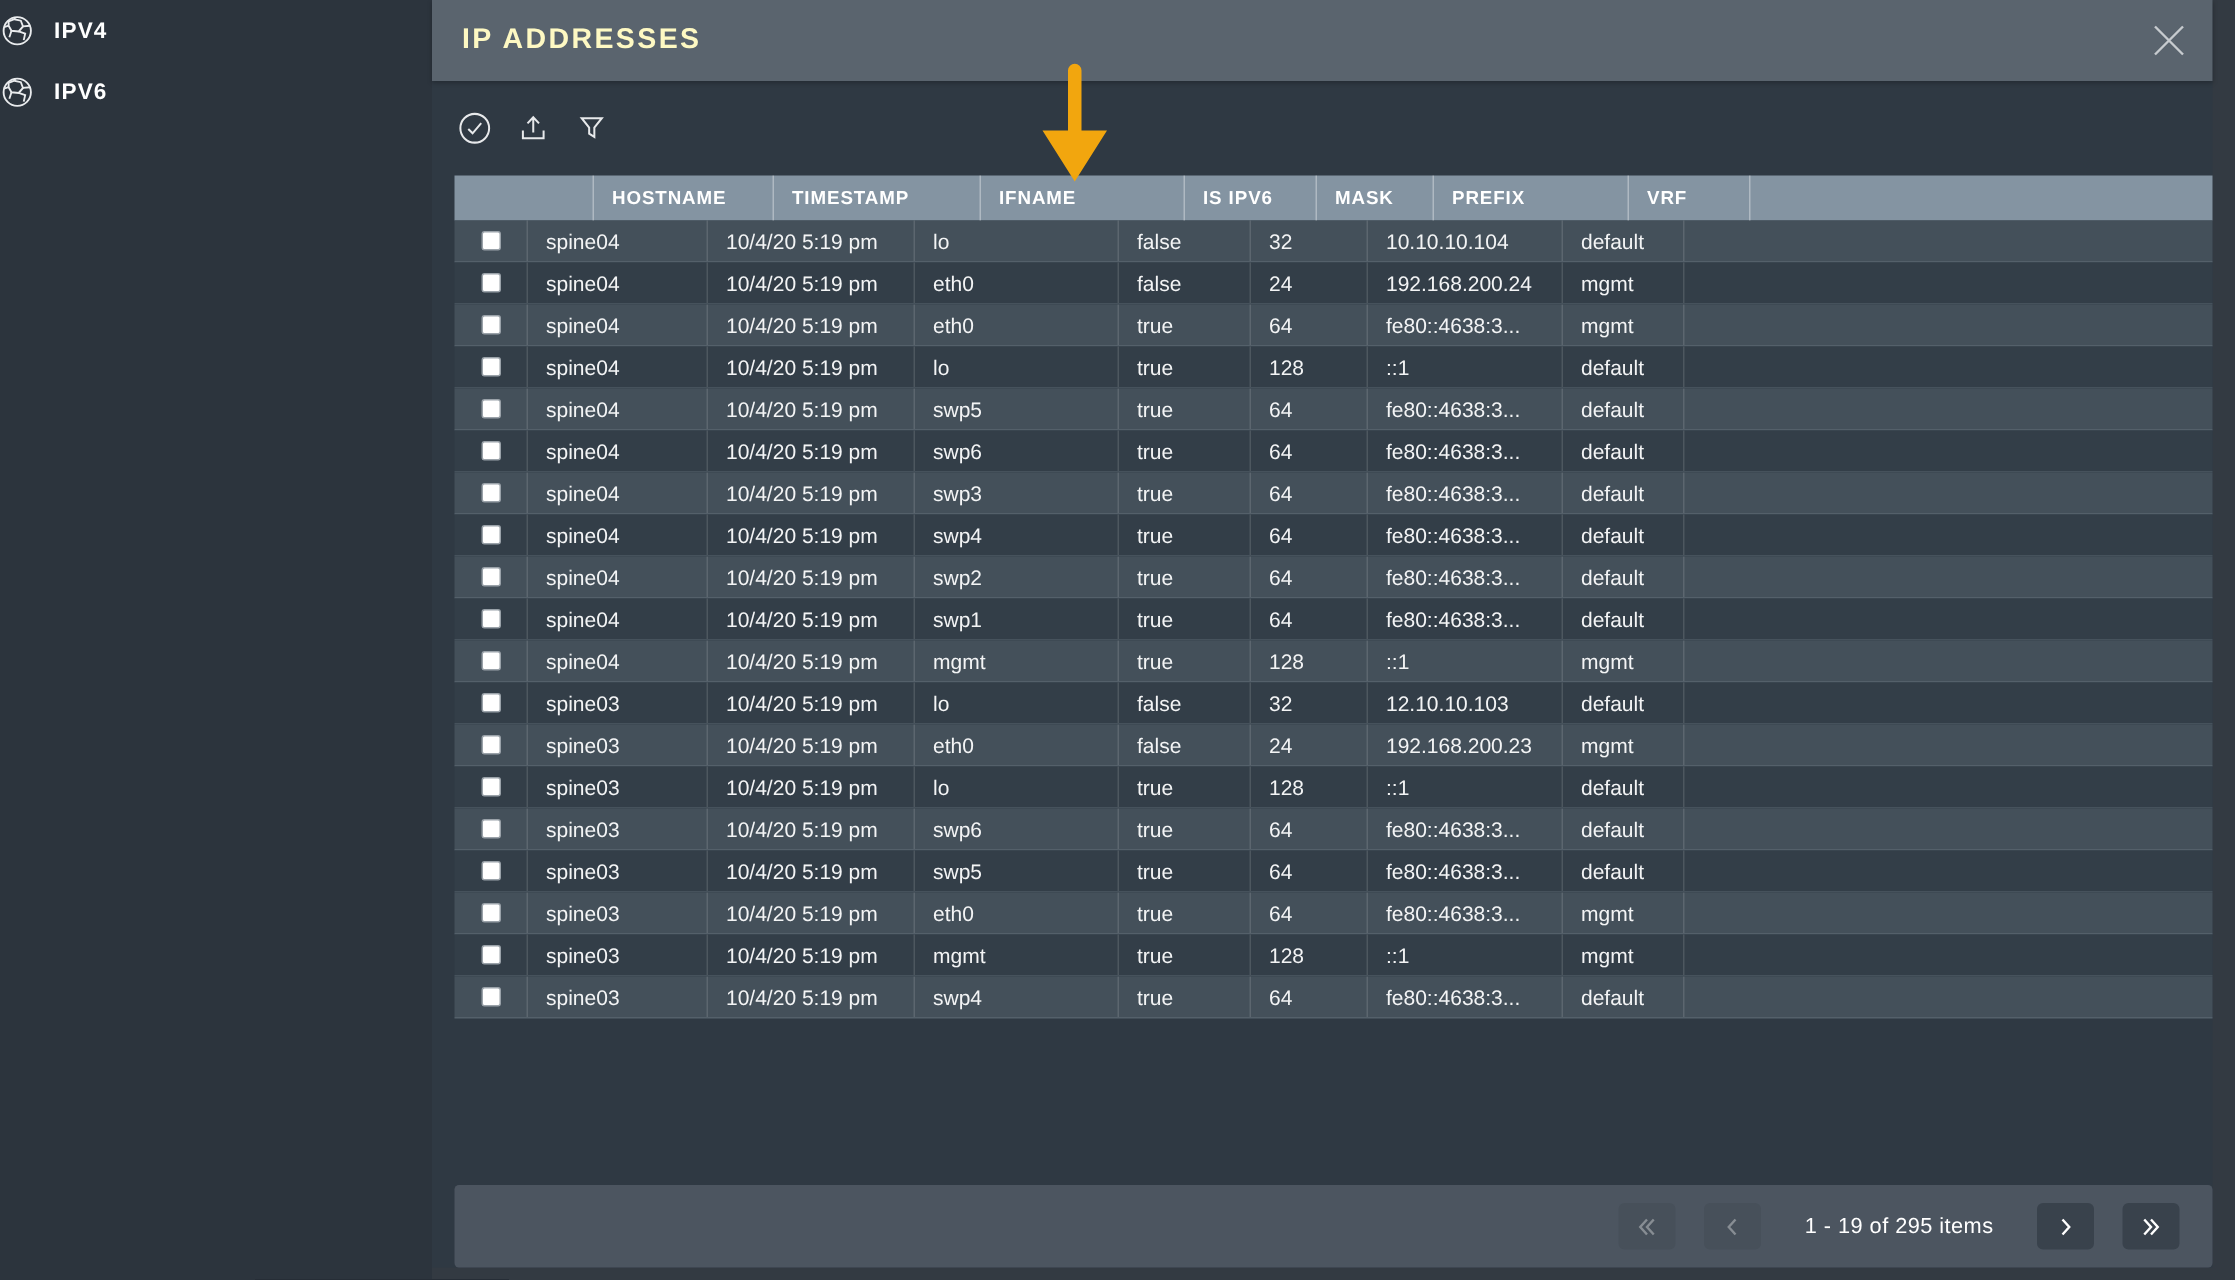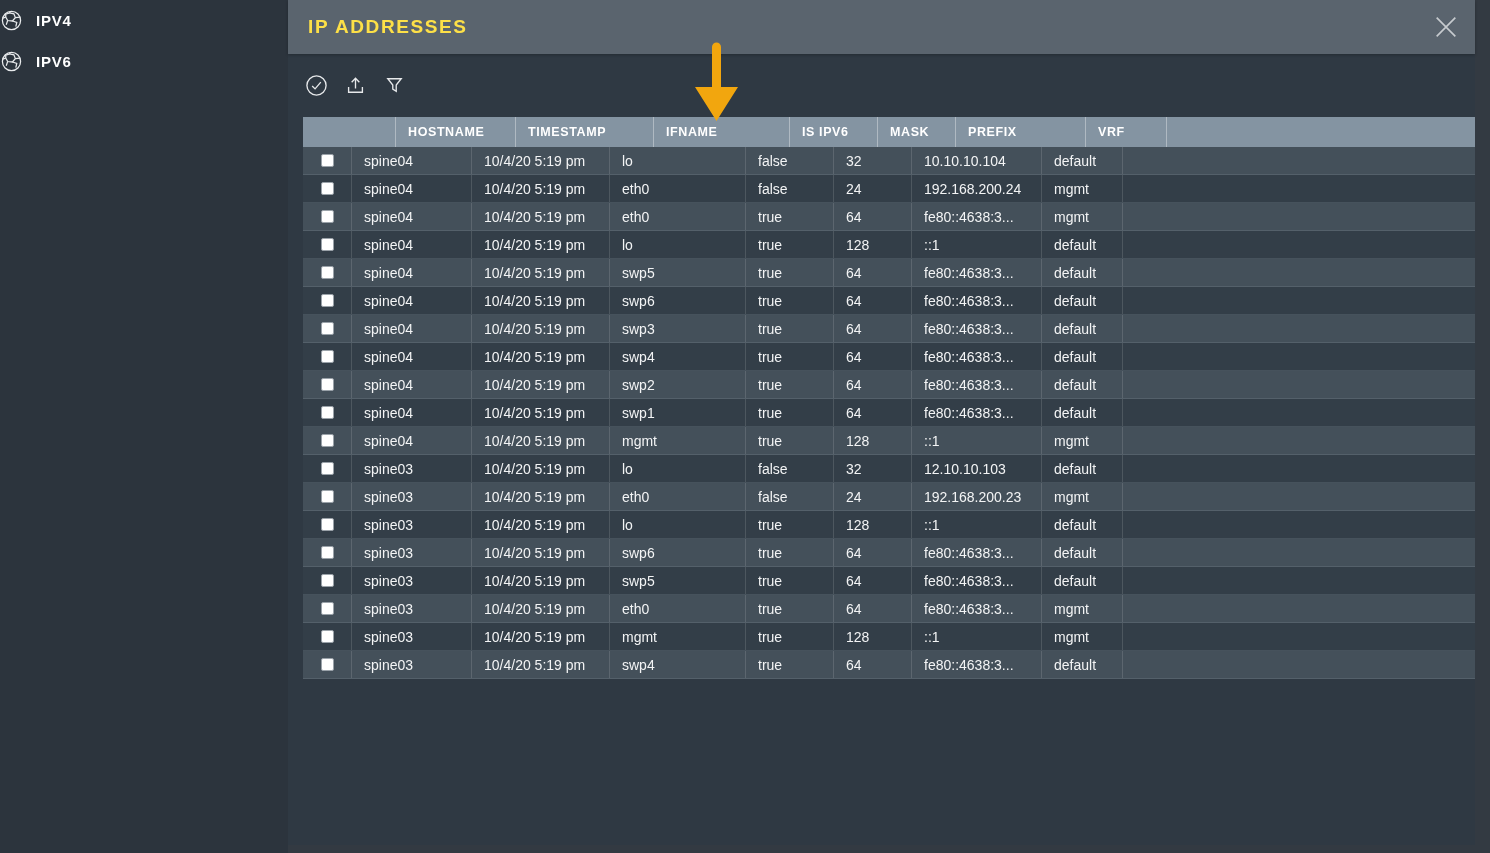--- a/index.html
+++ b/index.html
@@ -20,21 +20,21 @@
   .side-item.selected { background:#3B4751; border-left:5px solid #7FD9D1; padding-left:10px; }
   .globe { width:23px; height:23px; flex:0 0 auto; stroke:#e9ebed; fill:none; stroke-width:1.3; }
 
   
   .panel { position:absolute; left:288px; top:0; width:1187px; height:845px; background:#2F3943; }
   .panel-header {
     position:absolute; left:0; top:0; right:0; height:54px; background:#5A646E;
     display:flex; align-items:center; padding-left:20px;
     box-shadow:0 1px 3px rgba(0,0,0,.25);
   }
-  .panel-title { color:#fde047; font-size:19px; font-weight:bold; letter-spacing:1.6px; }
+  .panel-title { color:#fef9c3; font-size:19px; font-weight:bold; letter-spacing:1.6px; }
   .close-btn {
     position:absolute; right:12px; top:10px; width:34px; height:34px;
     display:flex; align-items:center; justify-content:center; cursor:pointer;
   }
   .close-btn svg { width:28px; height:28px; stroke:#c7cbcf; stroke-width:1.4; }
 
   
   .toolbar { position:absolute; left:15px; top:54px; height:62px; display:flex; align-items:center; gap:13px; }
   .tool-btn { width:26px; height:26px; display:flex; align-items:center; justify-content:center; cursor:pointer; }
   .tool-btn svg { width:23px; height:23px; stroke:#e7e9eb; fill:none; stroke-width:1.4; }
@@ -390,19 +390,42 @@
             <div class="cell">swp4</div>
             <div class="cell">true</div>
             <div class="cell">64</div>
             <div class="cell">fe80::4638:3...</div>
             <div class="cell">default</div>
             <div class="cell"></div>
           </div>
         </div>
     </div>
 
+    <div class="pagination">
+      <div class="pg-btn disabled">
+        <svg viewBox="0 0 16 16">
+          <path d="M8 3 L3.5 8 L8 13 M12.5 3 L8 8 L12.5 13"></path>
+        </svg>
+      </div>
+      <div class="pg-btn disabled">
+        <svg viewBox="0 0 16 16">
+          <path d="M10 3 L5.5 8 L10 13"></path>
+        </svg>
+      </div>
+      <span class="pg-label">1 - 19 of 295 items</span>
+      <div class="pg-btn enabled">
+        <svg viewBox="0 0 16 16">
+          <path d="M6 3 L10.5 8 L6 13"></path>
+        </svg>
+      </div>
+      <div class="pg-btn enabled">
+        <svg viewBox="0 0 16 16">
+          <path d="M3.5 3 L8 8 L3.5 13 M8 3 L12.5 8 L8 13"></path>
+        </svg>
+      </div>
+    </div>
 
     <svg class="anno-arrow" viewBox="0 0 54 86">
       <path d="M22 9 a4.5 4.5 0 0 1 9 0 L31 49 L48 49 L26.5 83 L5 49 L22 49 Z" stroke-linejoin="round" fill="#F2A60E"></path>
     </svg>
 
   </div>
 </div>
 
 </body></html>

